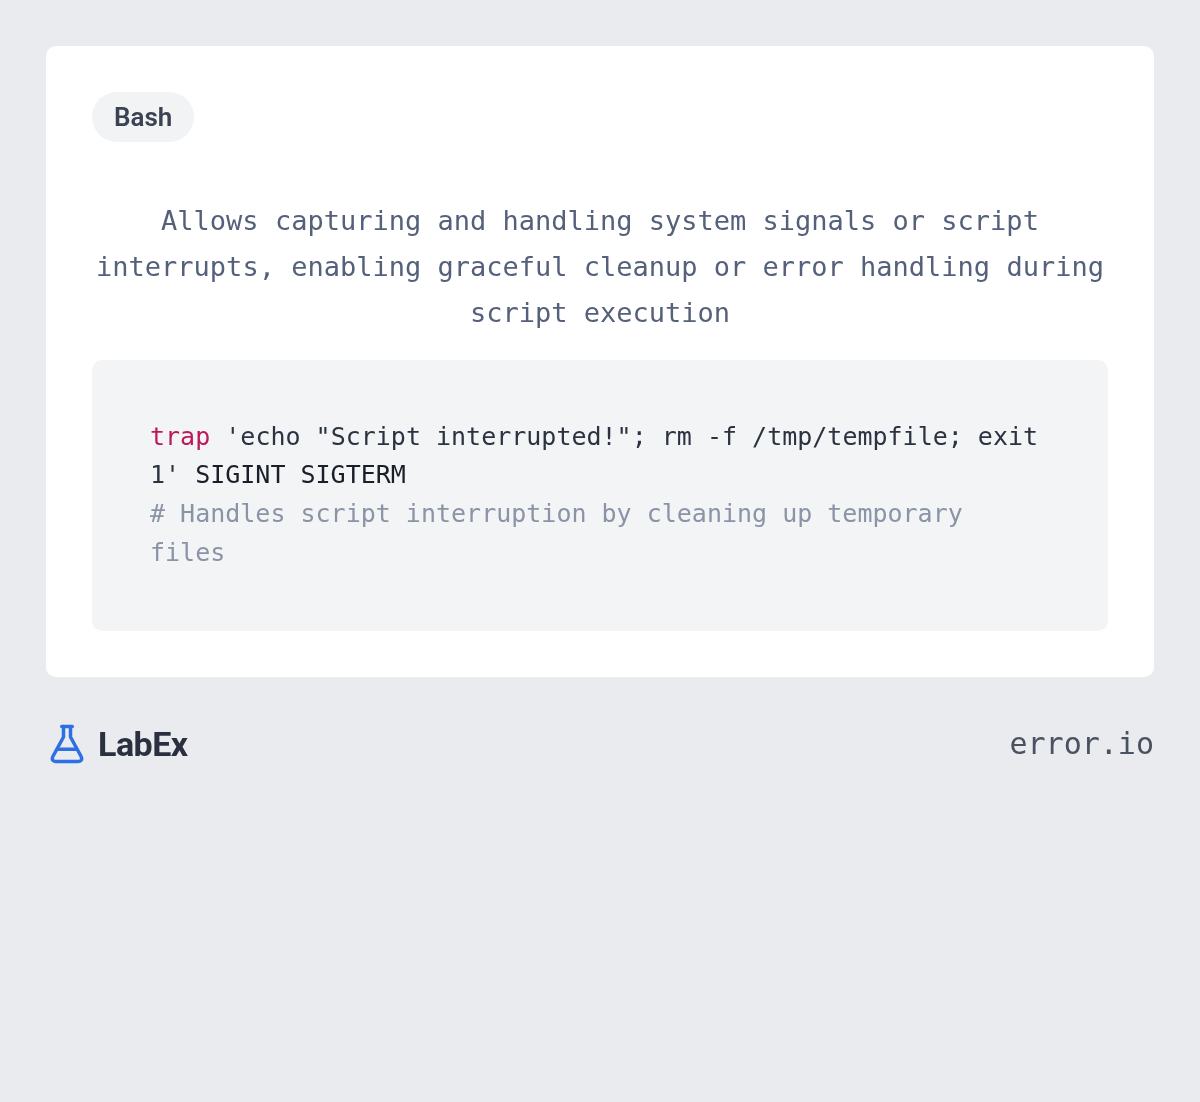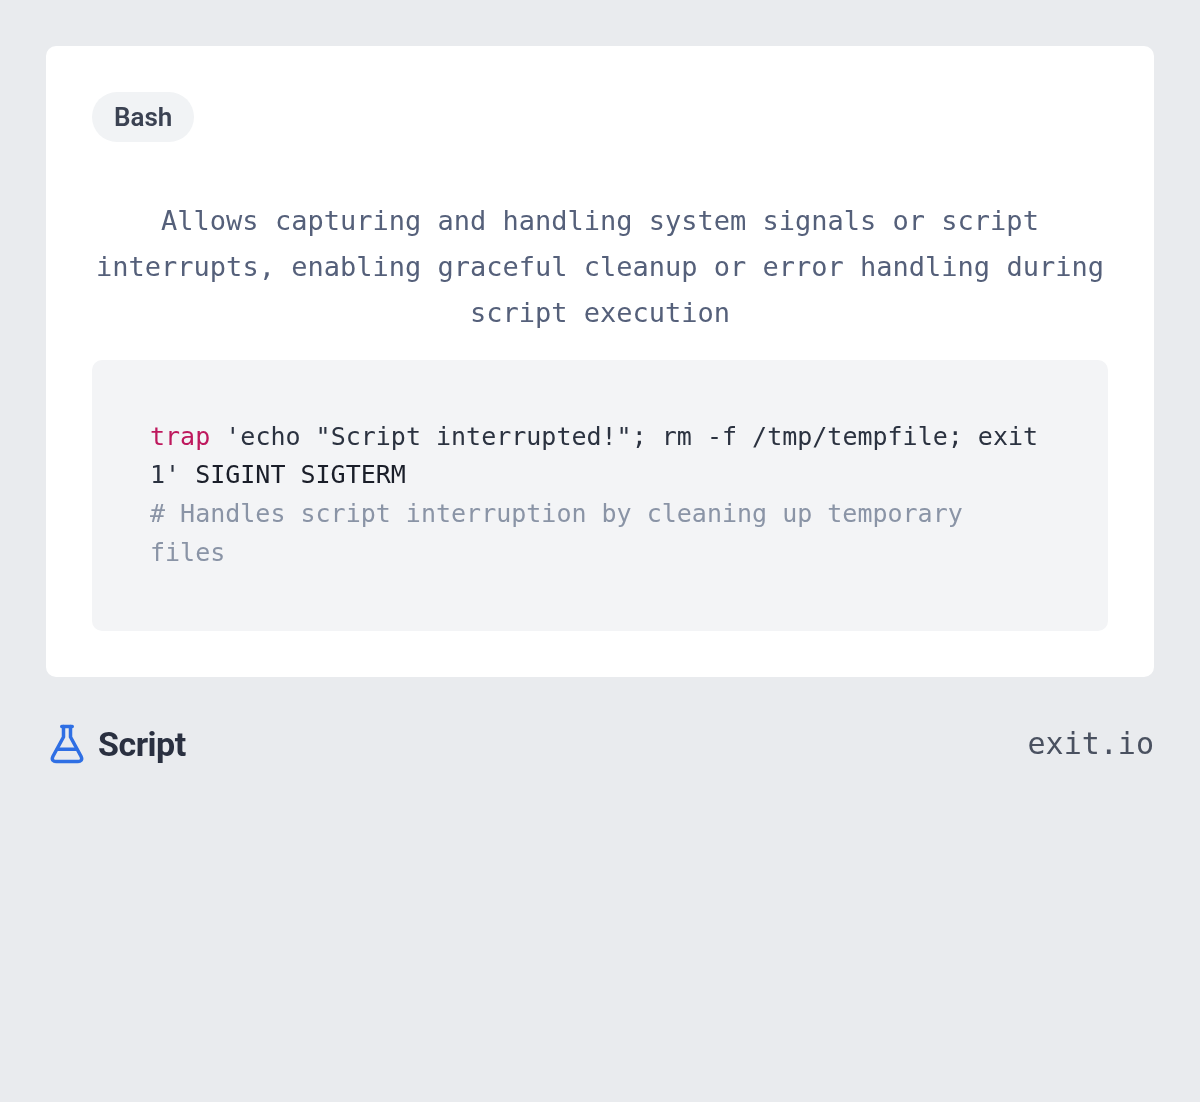--- a/index.html
+++ b/index.html
@@ -110,16 +110,16 @@
 
 <div class="footer">
   <div class="brand">
     <span>
       <svg class="flask-icon" width="42" height="42" viewBox="0 0 48 48" fill="none" stroke="#2f6fe4" stroke-width="4" stroke-linejoin="round" stroke-linecap="round">
         <path d="M18 4h12"></path>
         <path d="M20 4v12L8 38c-2 4 0 6 4 6h24c4 0 6-2 4-6L28 16V4"></path>
         <path d="M13 30h22"></path>
       </svg>
     </span>
-    <span class="brand-name">Script</span>
+    <span class="brand-name">LabEx</span>
   </div>
-  <span class="brand-domain">exit.io</span>
+  <span class="brand-domain">error.io</span>
 </div>
 
 </body></html>

